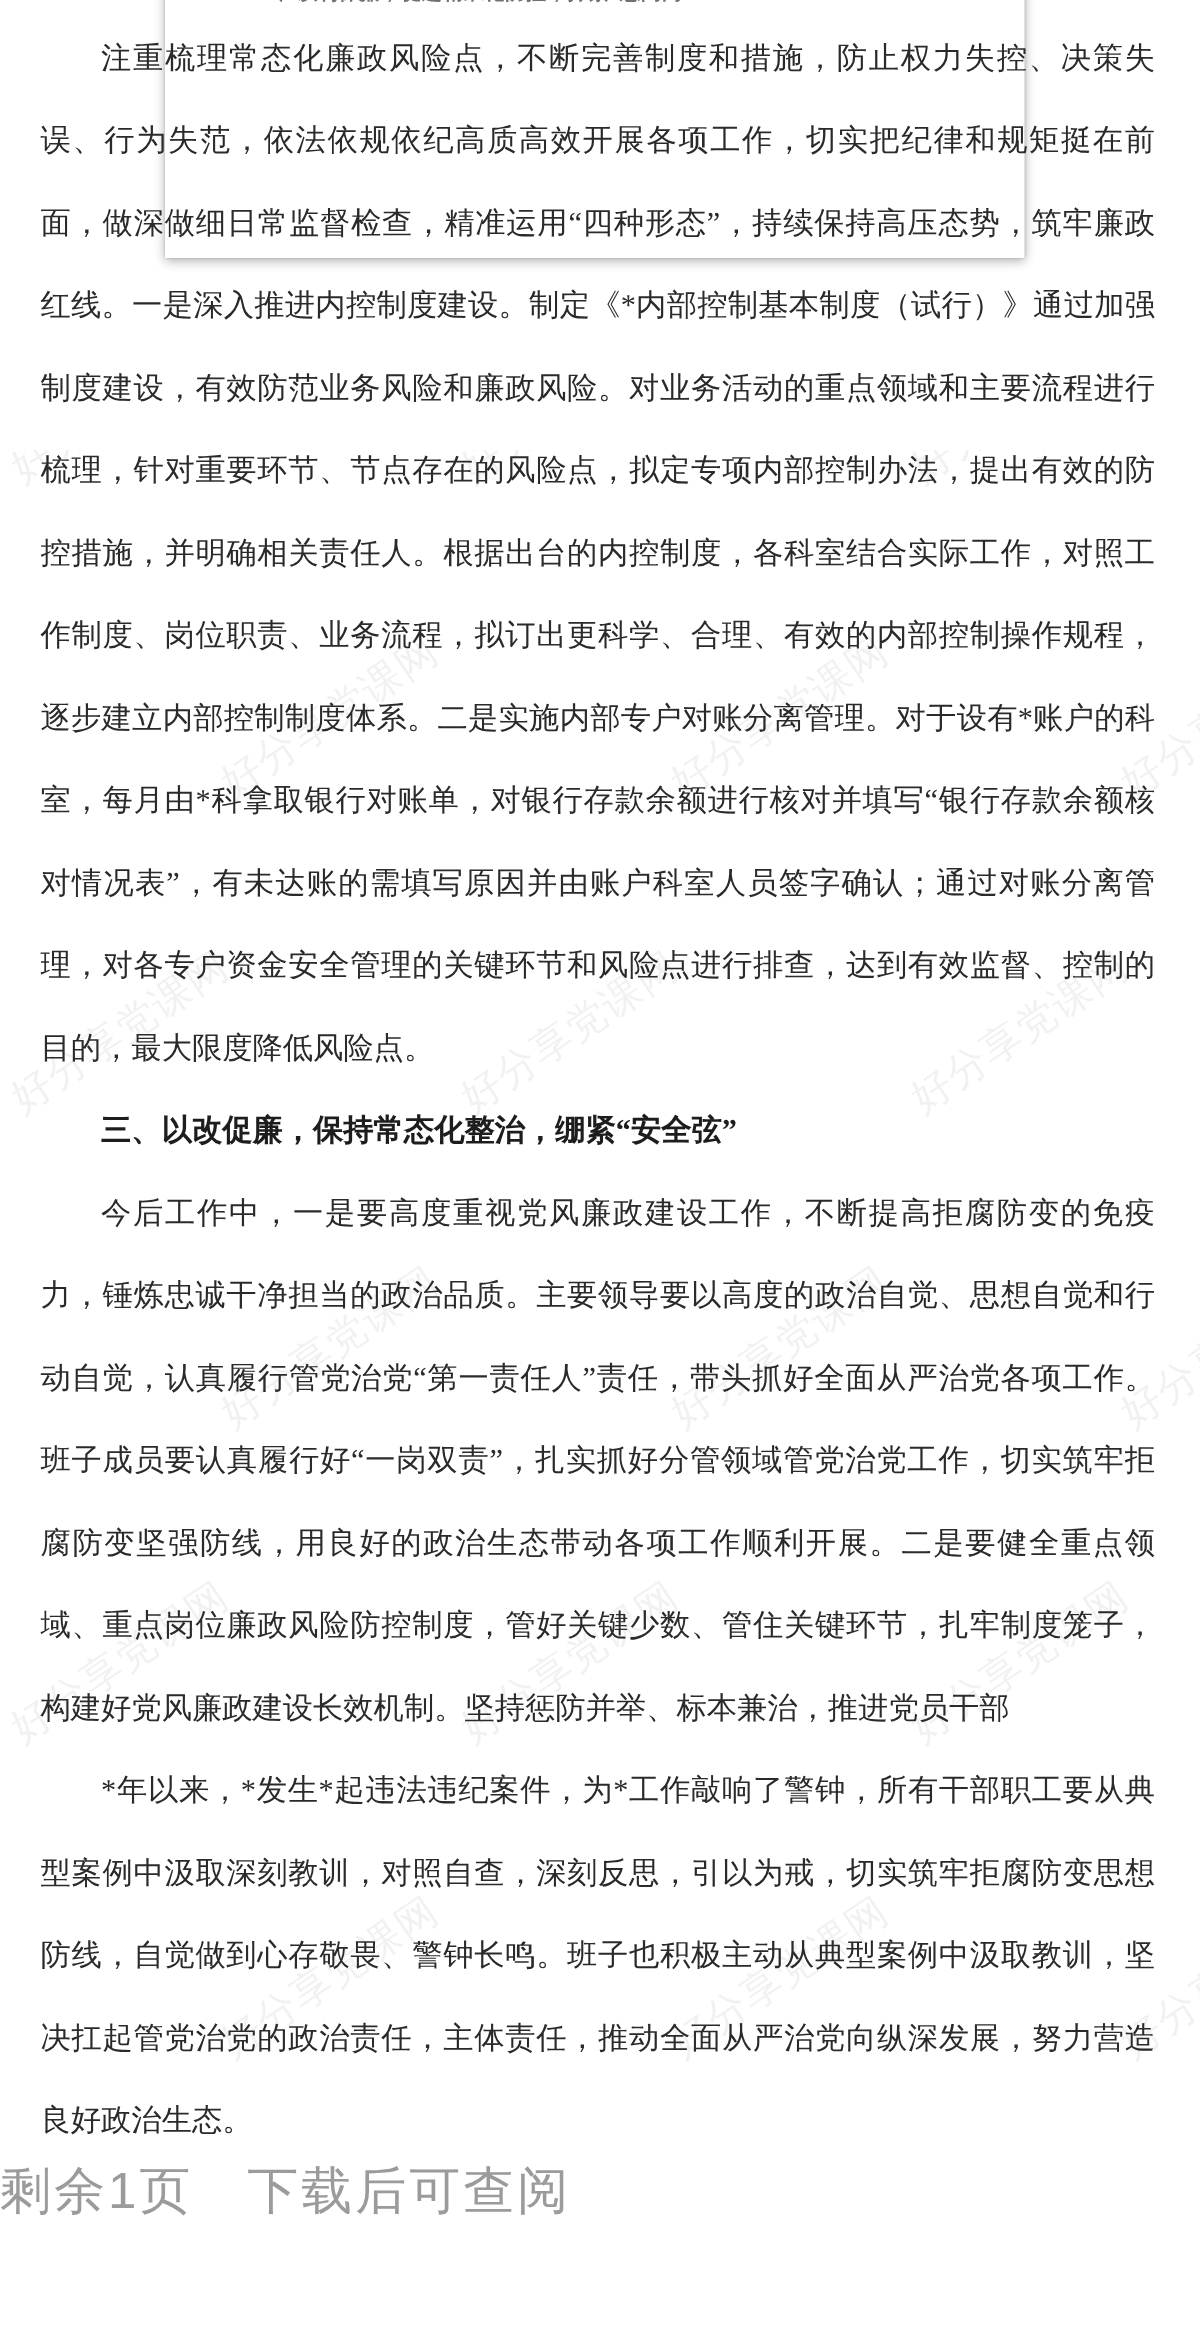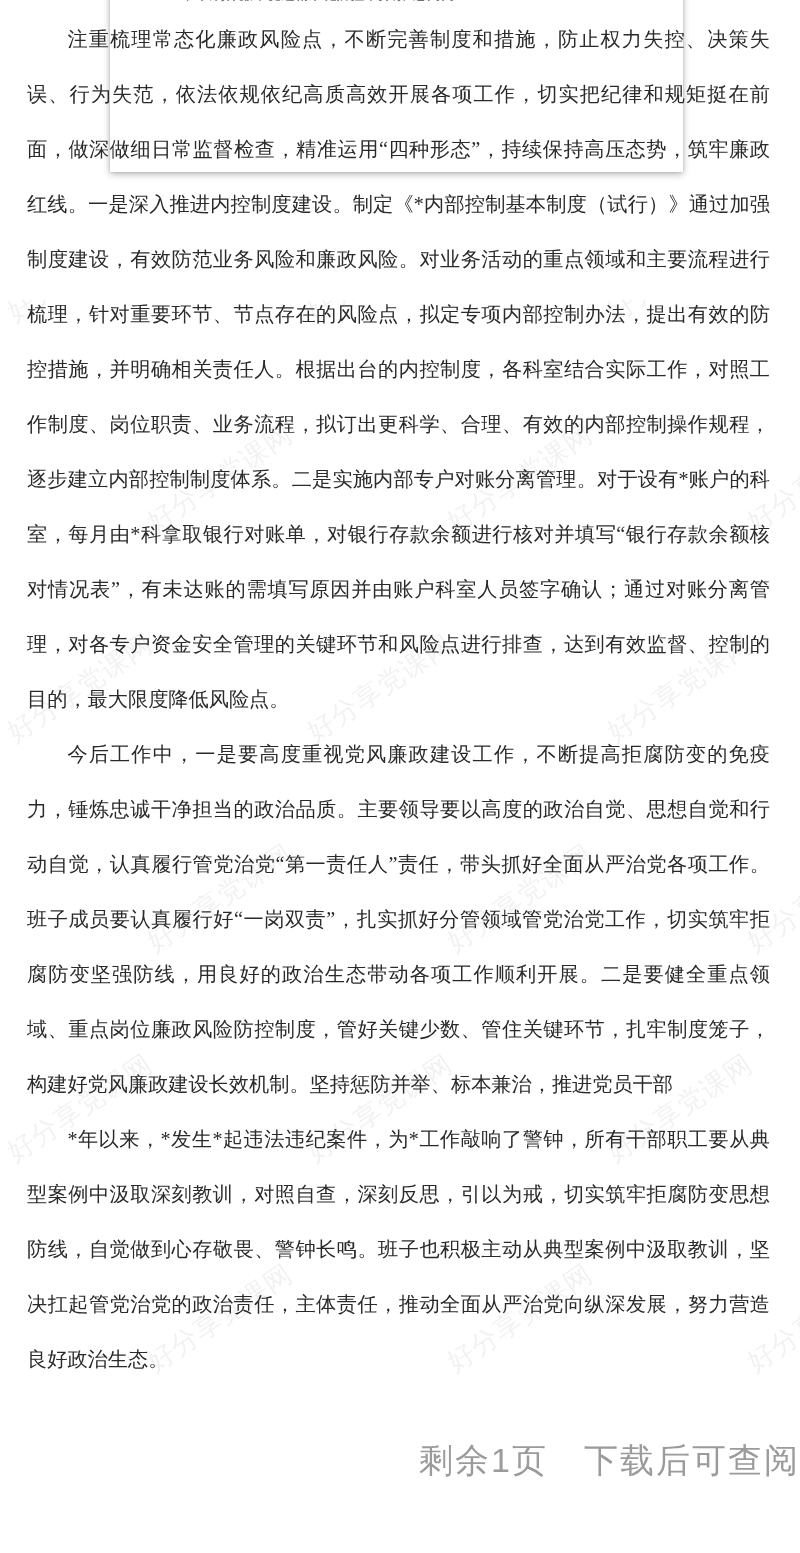--- a/index.html
+++ b/index.html
@@ -96,21 +96,21 @@
     font-weight: bold;
     color: #1d1d1d;
   }
 
   
   .footer-note {
     position: absolute;
     left: 0;
     top: 1438px;
     width: 800px;
-    text-align: right;
+    text-align: left;
     font-family: "Liberation Sans", "DejaVu Sans", sans-serif;
     font-size: 34px;
     color: #9b9b9b;
     letter-spacing: 2px;
     z-index: 4;
     white-space: pre;
   }
 </style>
 </head>
 <body>
@@ -137,19 +137,20 @@
       <span class="wm" style="left: 0px; top: 840px;">好分享党课网</span>
       <span class="wm" style="left: 300px; top: 840px;">好分享党课网</span>
       <span class="wm" style="left: 600px; top: 840px;">好分享党课网</span>
       <span class="wm" style="left: 140px; top: 1050px;">好分享党课网</span>
       <span class="wm" style="left: 440px; top: 1050px;">好分享党课网</span>
       <span class="wm" style="left: 740px; top: 1050px;">好分享党课网</span>
     </div>
 
   <div class="article">
     <p class="para">注重梳理常态化廉政风险点，不断完善制度和措施，防止权力失控、决策失误、行为失范，依法依规依纪高质高效开展各项工作，切实把纪律和规矩挺在前面，做深做细日常监督检查，精准运用“四种形态”，持续保持高压态势，筑牢廉政红线。一是深入推进内控制度建设。制定《*内部控制基本制度（试行）》通过加强制度建设，有效防范业务风险和廉政风险。对业务活动的重点领域和主要流程进行梳理，针对重要环节、节点存在的风险点，拟定专项内部控制办法，提出有效的防控措施，并明确相关责任人。根据出台的内控制度，各科室结合实际工作，对照工作制度、岗位职责、业务流程，拟订出更科学、合理、有效的内部控制操作规程，逐步建立内部控制制度体系。二是实施内部专户对账分离管理。对于设有*账户的科室，每月由*科拿取银行对账单，对银行存款余额进行核对并填写“银行存款余额核对情况表”，有未达账的需填写原因并由账户科室人员签字确认；通过对账分离管理，对各专户资金安全管理的关键环节和风险点进行排查，达到有效监督、控制的目的，最大限度降低风险点。</p>
+    <p class="para heading">三、以改促廉，保持常态化整治，绷紧“安全弦”</p>
     <p class="para">今后工作中，一是要高度重视党风廉政建设工作，不断提高拒腐防变的免疫力，锤炼忠诚干净担当的政治品质。主要领导要以高度的政治自觉、思想自觉和行动自觉，认真履行管党治党“第一责任人”责任，带头抓好全面从严治党各项工作。班子成员要认真履行好“一岗双责”，扎实抓好分管领域管党治党工作，切实筑牢拒腐防变坚强防线，用良好的政治生态带动各项工作顺利开展。二是要健全重点领域、重点岗位廉政风险防控制度，管好关键少数、管住关键环节，扎牢制度笼子，构建好党风廉政建设长效机制。坚持惩防并举、标本兼治，推进党员干部</p>
     <p class="para">*年以来，*发生*起违法违纪案件，为*工作敲响了警钟，所有干部职工要从典型案例中汲取深刻教训，对照自查，深刻反思，引以为戒，切实筑牢拒腐防变思想防线，自觉做到心存敬畏、警钟长鸣。班子也积极主动从典型案例中汲取教训，坚决扛起管党治党的政治责任，主体责任，推动全面从严治党向纵深发展，努力营造良好政治生态。</p>
   </div>
 
   <div class="footer-note">剩余1页　下载后可查阅</div>
 
 </div>
 
 </body></html>

